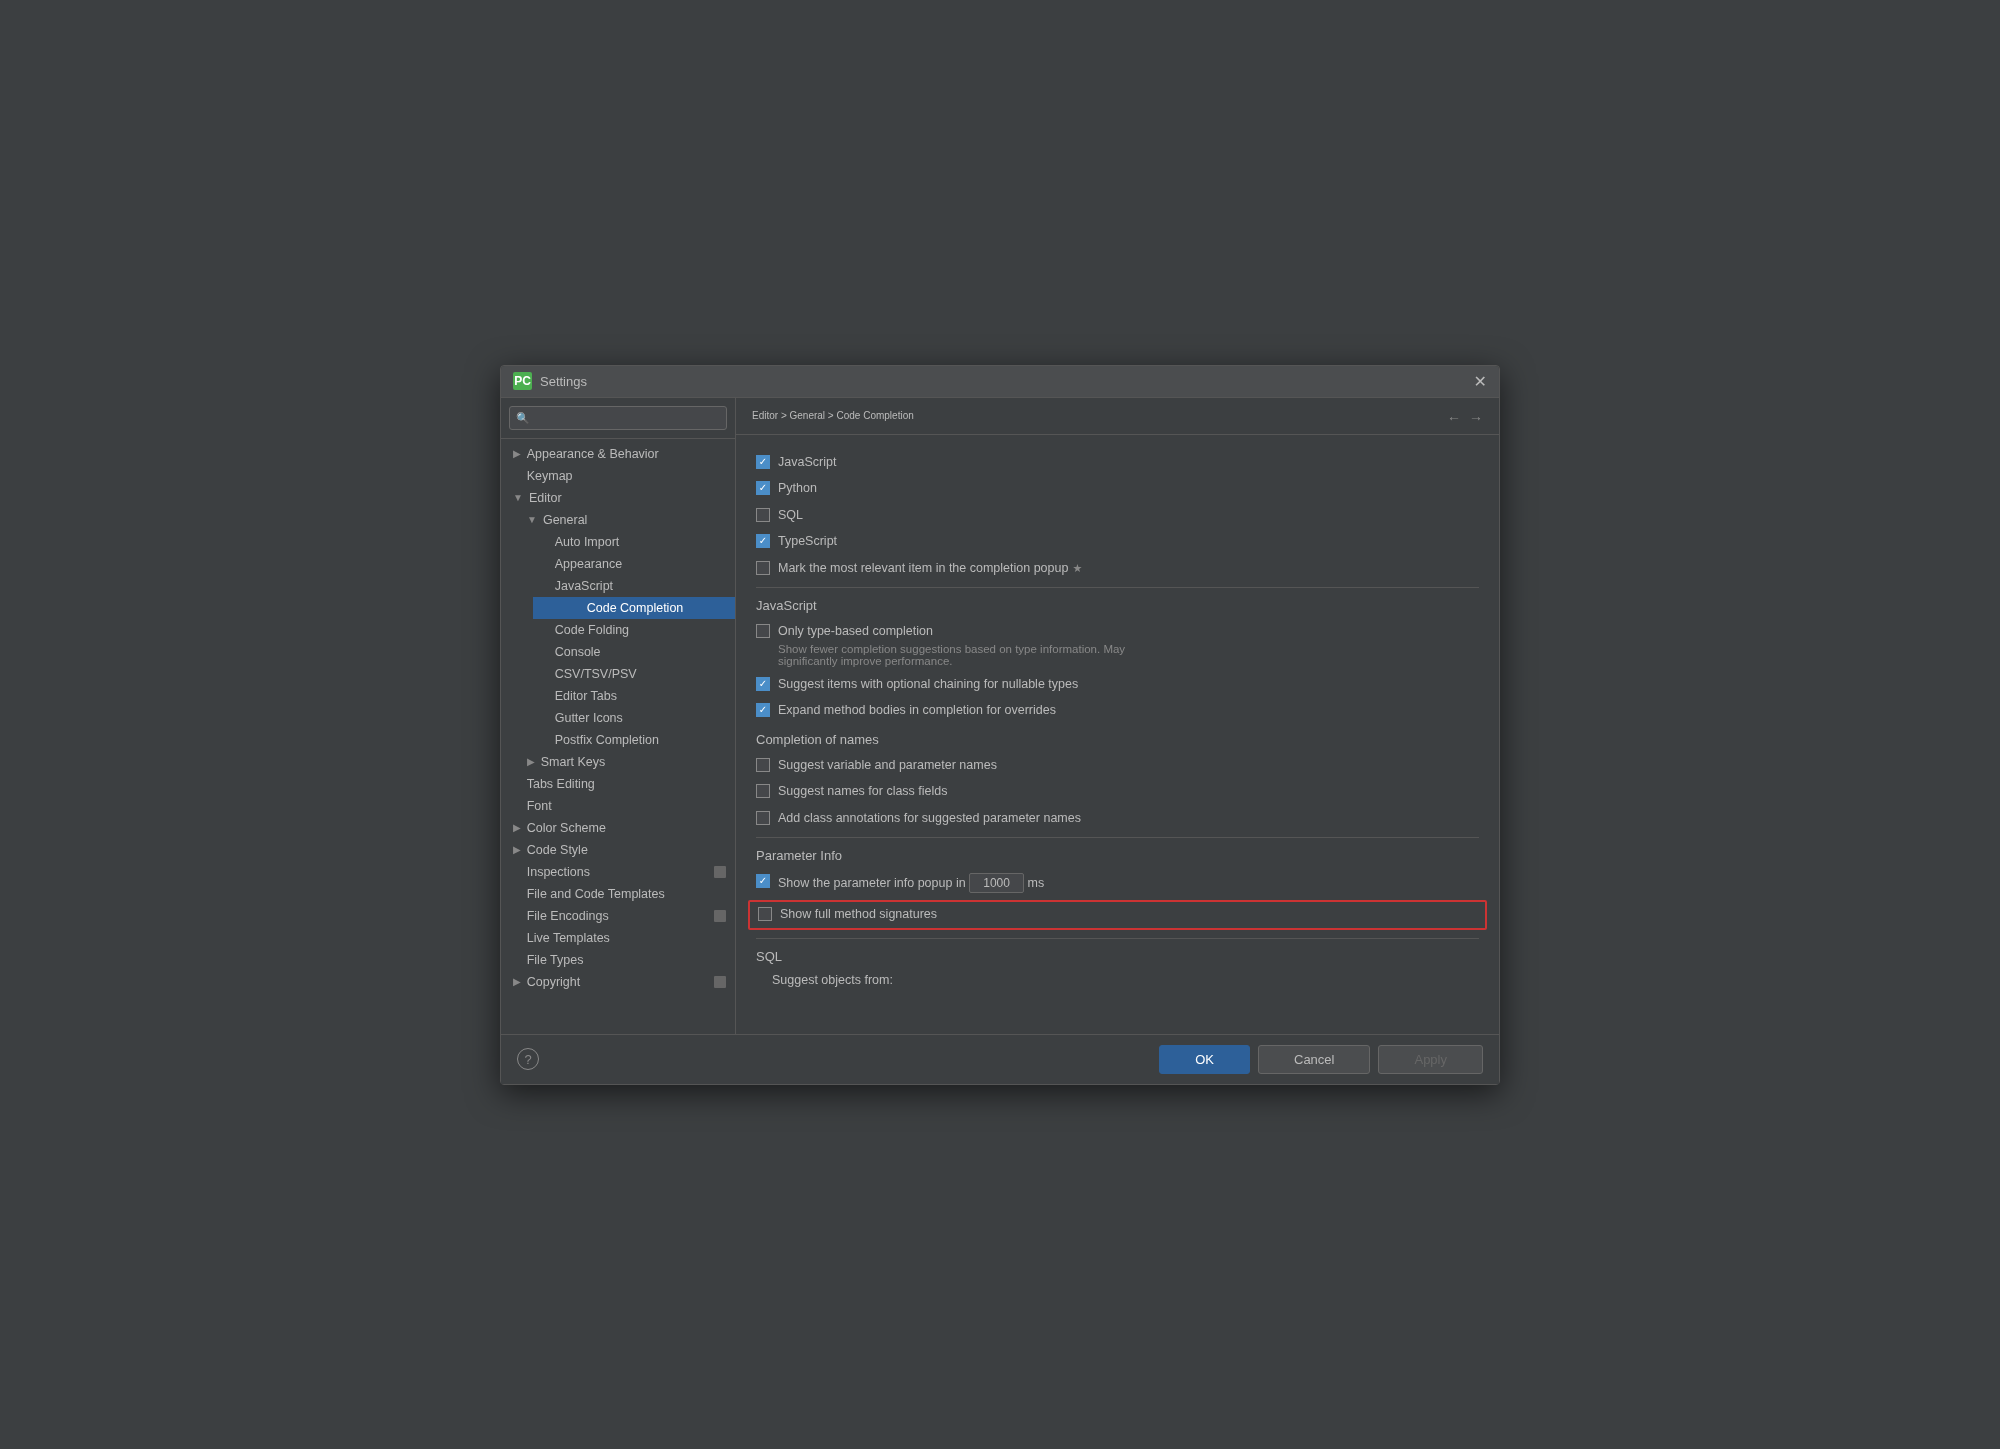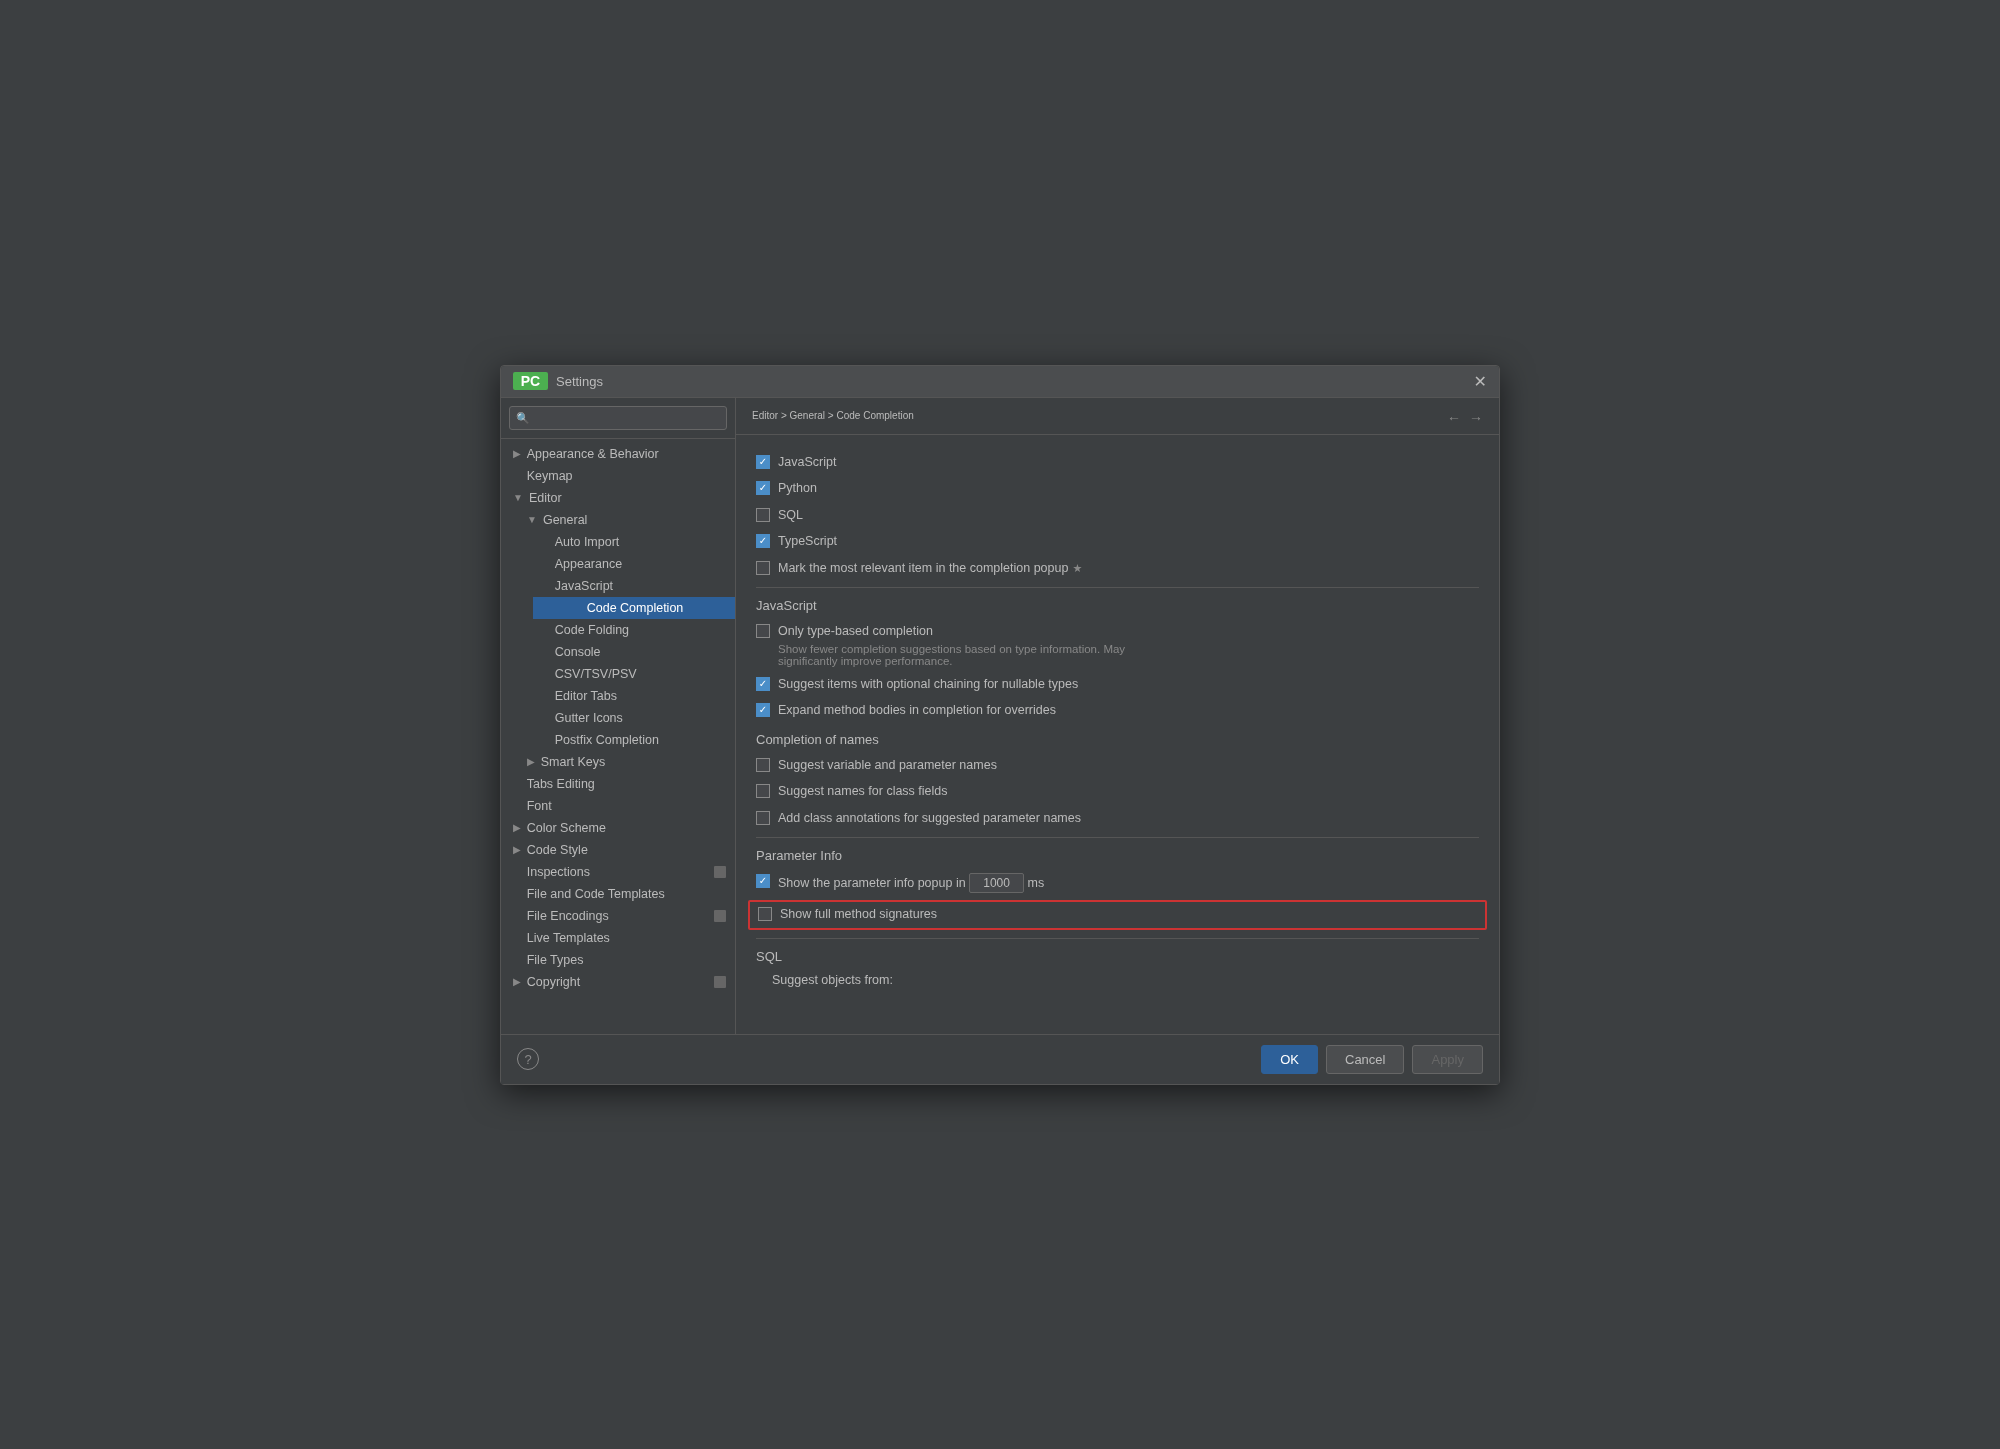--- a/index.html
+++ b/index.html
@@ -31,28 +31,28 @@
       justify-content: space-between;
       border-bottom: 1px solid #555;
       border-radius: 4px 4px 0 0;
     }
     .title-bar-left {
       display: flex;
       align-items: center;
       gap: 8px;
     }
     .app-icon {
-      width: 35px;
+      width: 19px;
       height: 18px;
       background: #4CAF50;
       border-radius: 2px;
       display: flex;
       align-items: center;
       justify-content: center;
-      font-size: 14px;
+      font-size: 12px;
       font-weight: bold;
       color: white;
     }
     .title-text {
       color: #bbbbbb;
       font-size: 13px;
     }
     .close-btn {
       cursor: pointer;
       color: #888;
@@ -264,21 +264,21 @@
       border: 1px solid #888;
       background: none;
       color: #888;
       cursor: pointer;
       font-size: 13px;
       display: flex;
       align-items: center;
       justify-content: center;
     }
     .btn {
-      padding: 6px 18px;
+      padding: 6px 35px;
       border-radius: 3px;
       border: 1px solid #666;
       cursor: pointer;
       font-size: 13px;
       background: #4b4d4f;
       color: #bbbbbb;
     }
     .btn.primary {
       background: #2d6099;
       border-color: #2d6099;

